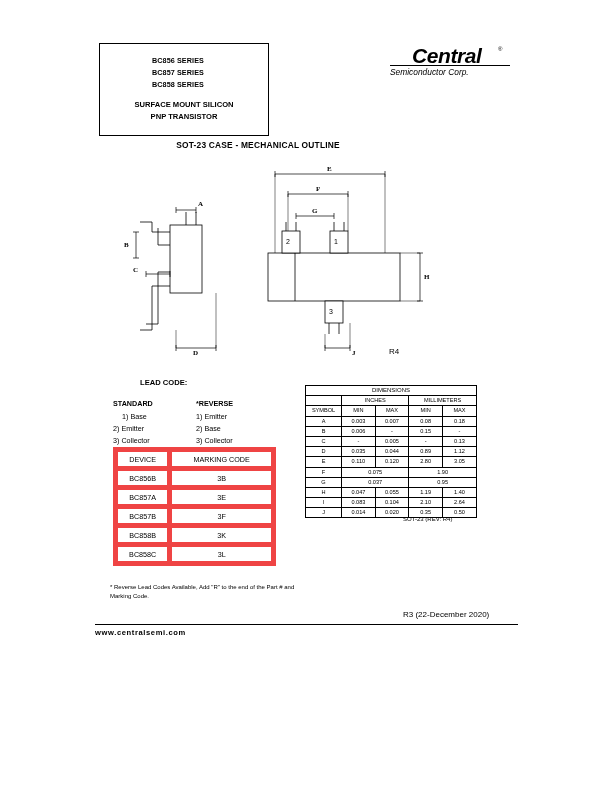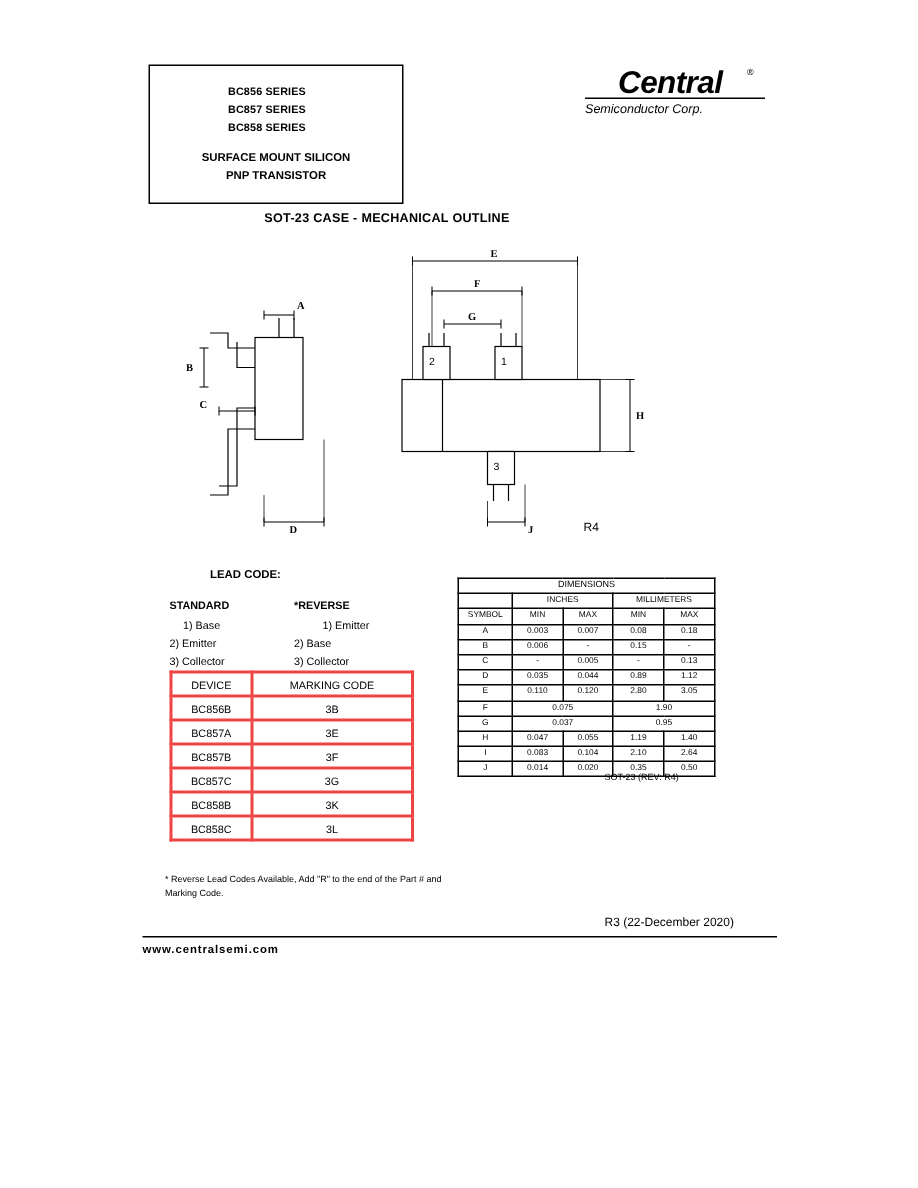--- a/index.html
+++ b/index.html
@@ -136,21 +136,21 @@
   
   .device-table {
     position: absolute;
     left: 113px;
     top: 447px;
     width: 163px;
     border-collapse: collapse;
     font-size: 7.2px;
   }
   .device-table td {
-    border: 2px solid #ef4444;
+    border: 5px solid #ef4444;
     height: 14px;
     text-align: center;
     padding: 0;
   }
   .device-table .hdr { font-weight: normal; }
 
   .footnote {
     position: absolute;
     left: 110px;
     top: 583px;
@@ -327,45 +327,41 @@
   <div style="position:absolute; left:389px; top:347px; font-size:8px; font-weight:normal;">R4</div>
 
   <div class="leadcode-title">LEAD CODE:</div>
   <div class="lead-col-h" style="left:113px; top:399px;">STANDARD</div>
   <div class="lead-col-h" style="left:196px; top:399px;">*REVERSE</div>
 
   <div class="lead-item" style="left:122px; top:412px;">1) Base</div>
   <div class="lead-item" style="left:113px; top:424px;">2) Emitter</div>
   <div class="lead-item" style="left:113px; top:436px;">3) Collector</div>
 
-  <div class="lead-item" style="left:196px; top:412px;margin-left:19px;">1) Emitter</div>
+  <div class="lead-item" style="left:196px; top:412px;">1) Emitter</div>
   <div class="lead-item" style="left:196px; top:424px;">2) Base</div>
   <div class="lead-item" style="left:196px; top:436px;">3) Collector</div>
 
   <table class="device-table">
     <tbody>
       <tr>
         <td class="hdr">DEVICE</td>
         <td class="hdr">MARKING CODE</td>
       </tr>
       <tr>
         <td>BC856B</td>
         <td>3B</td>
       </tr>
       <tr>
         <td>BC857A</td>
         <td>3E</td>
       </tr>
       <tr>
         <td>BC857B</td>
         <td>3F</td>
-      </tr>
-      <tr>
-        <td>BC857C</td>
-        <td>3G</td>
       </tr>
       <tr>
         <td>BC858B</td>
         <td>3K</td>
       </tr>
       <tr>
         <td>BC858C</td>
         <td>3L</td>
       </tr>
     </tbody>

